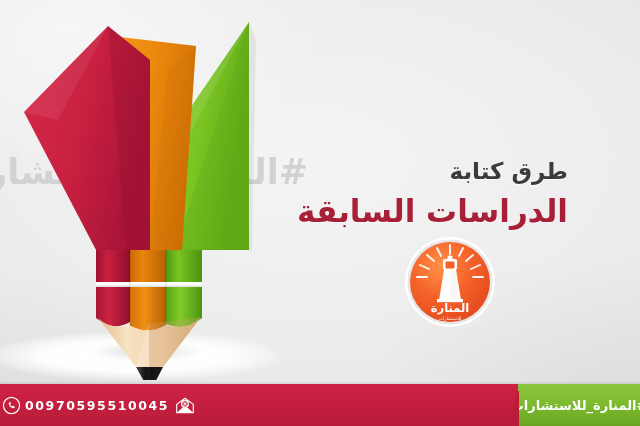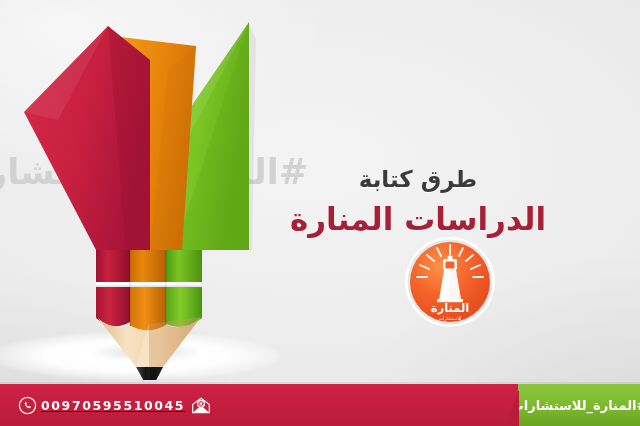--- a/index.html
+++ b/index.html
@@ -74,23 +74,22 @@
     height: 16px;
     border-radius: 50%;
     background: radial-gradient(ellipse at 50% 50%, rgba(120,120,120,0.30) 0%, rgba(140,140,140,0.12) 48%, rgba(255,255,255,0) 80%);
     filter: blur(2.5px);
   }
 
   
   .headline {
     position: absolute;
     right: 72px;
-    top: 164px;
+    top: 156px;
     width: 300px;
-    text-align: center;
     direction: rtl;
   }
   .headline .line1 {
     color: #3b3b3b;
     font-size: 23px;
     font-weight: 700;
     line-height: 30px;
     letter-spacing: 0.2px;
     text-shadow: 0 1px 0 rgba(255,255,255,0.85);
   }
@@ -121,24 +120,23 @@
     width: 640px;
     height: 42px;
     display: flex;
     align-items: stretch;
   }
   .footer-red {
     flex: 1 1 auto;
     background: linear-gradient(180deg, #cf2146 0%, #c51f3f 45%, #b81c38 100%);
     display: flex;
     align-items: center;
-    padding-left: 18px;
+    padding-left: 2px;
     box-sizing: border-box;
     position: relative;
-    text-decoration: underline;
   }
   .footer-red::after {
     content: "";
     position: absolute;
     right: -1px;
     top: 0;
     bottom: 0;
     width: 10px;
     background: linear-gradient(110deg, transparent 0 48%, #b81c38 48% 100%);
   }
@@ -298,21 +296,21 @@
         <path d="M201 317 L163 367 L149 367 L149 324 Z" fill="#c9a070" opacity="0.30"></path>
 
         <path d="M136 367 L163 367 L150 392 Z" fill="url(#gTip)"></path>
         <path d="M150 367 L163 367 L150 392 Z" fill="#000000" opacity="0.35"></path>
       </g>
     </svg>
   </div>
 
   <div class="headline">
     <div class="line1">طرق كتابة</div>
-    <div class="line2">الدراسات المنارة</div>
+    <div class="line2">الدراسات السابقة</div>
   </div>
 
   <div class="logo">
     <svg width="92" height="92" viewBox="0 0 92 92" xmlns="http://www.w3.org/2000/svg">
       <defs>
         <radialGradient id="gLogo" cx="0.38" cy="0.30" r="0.85">
           <stop offset="0%" stop-color="#ff9248"></stop>
           <stop offset="45%" stop-color="#f4622a"></stop>
           <stop offset="100%" stop-color="#e0431a"></stop>
         </radialGradient>

